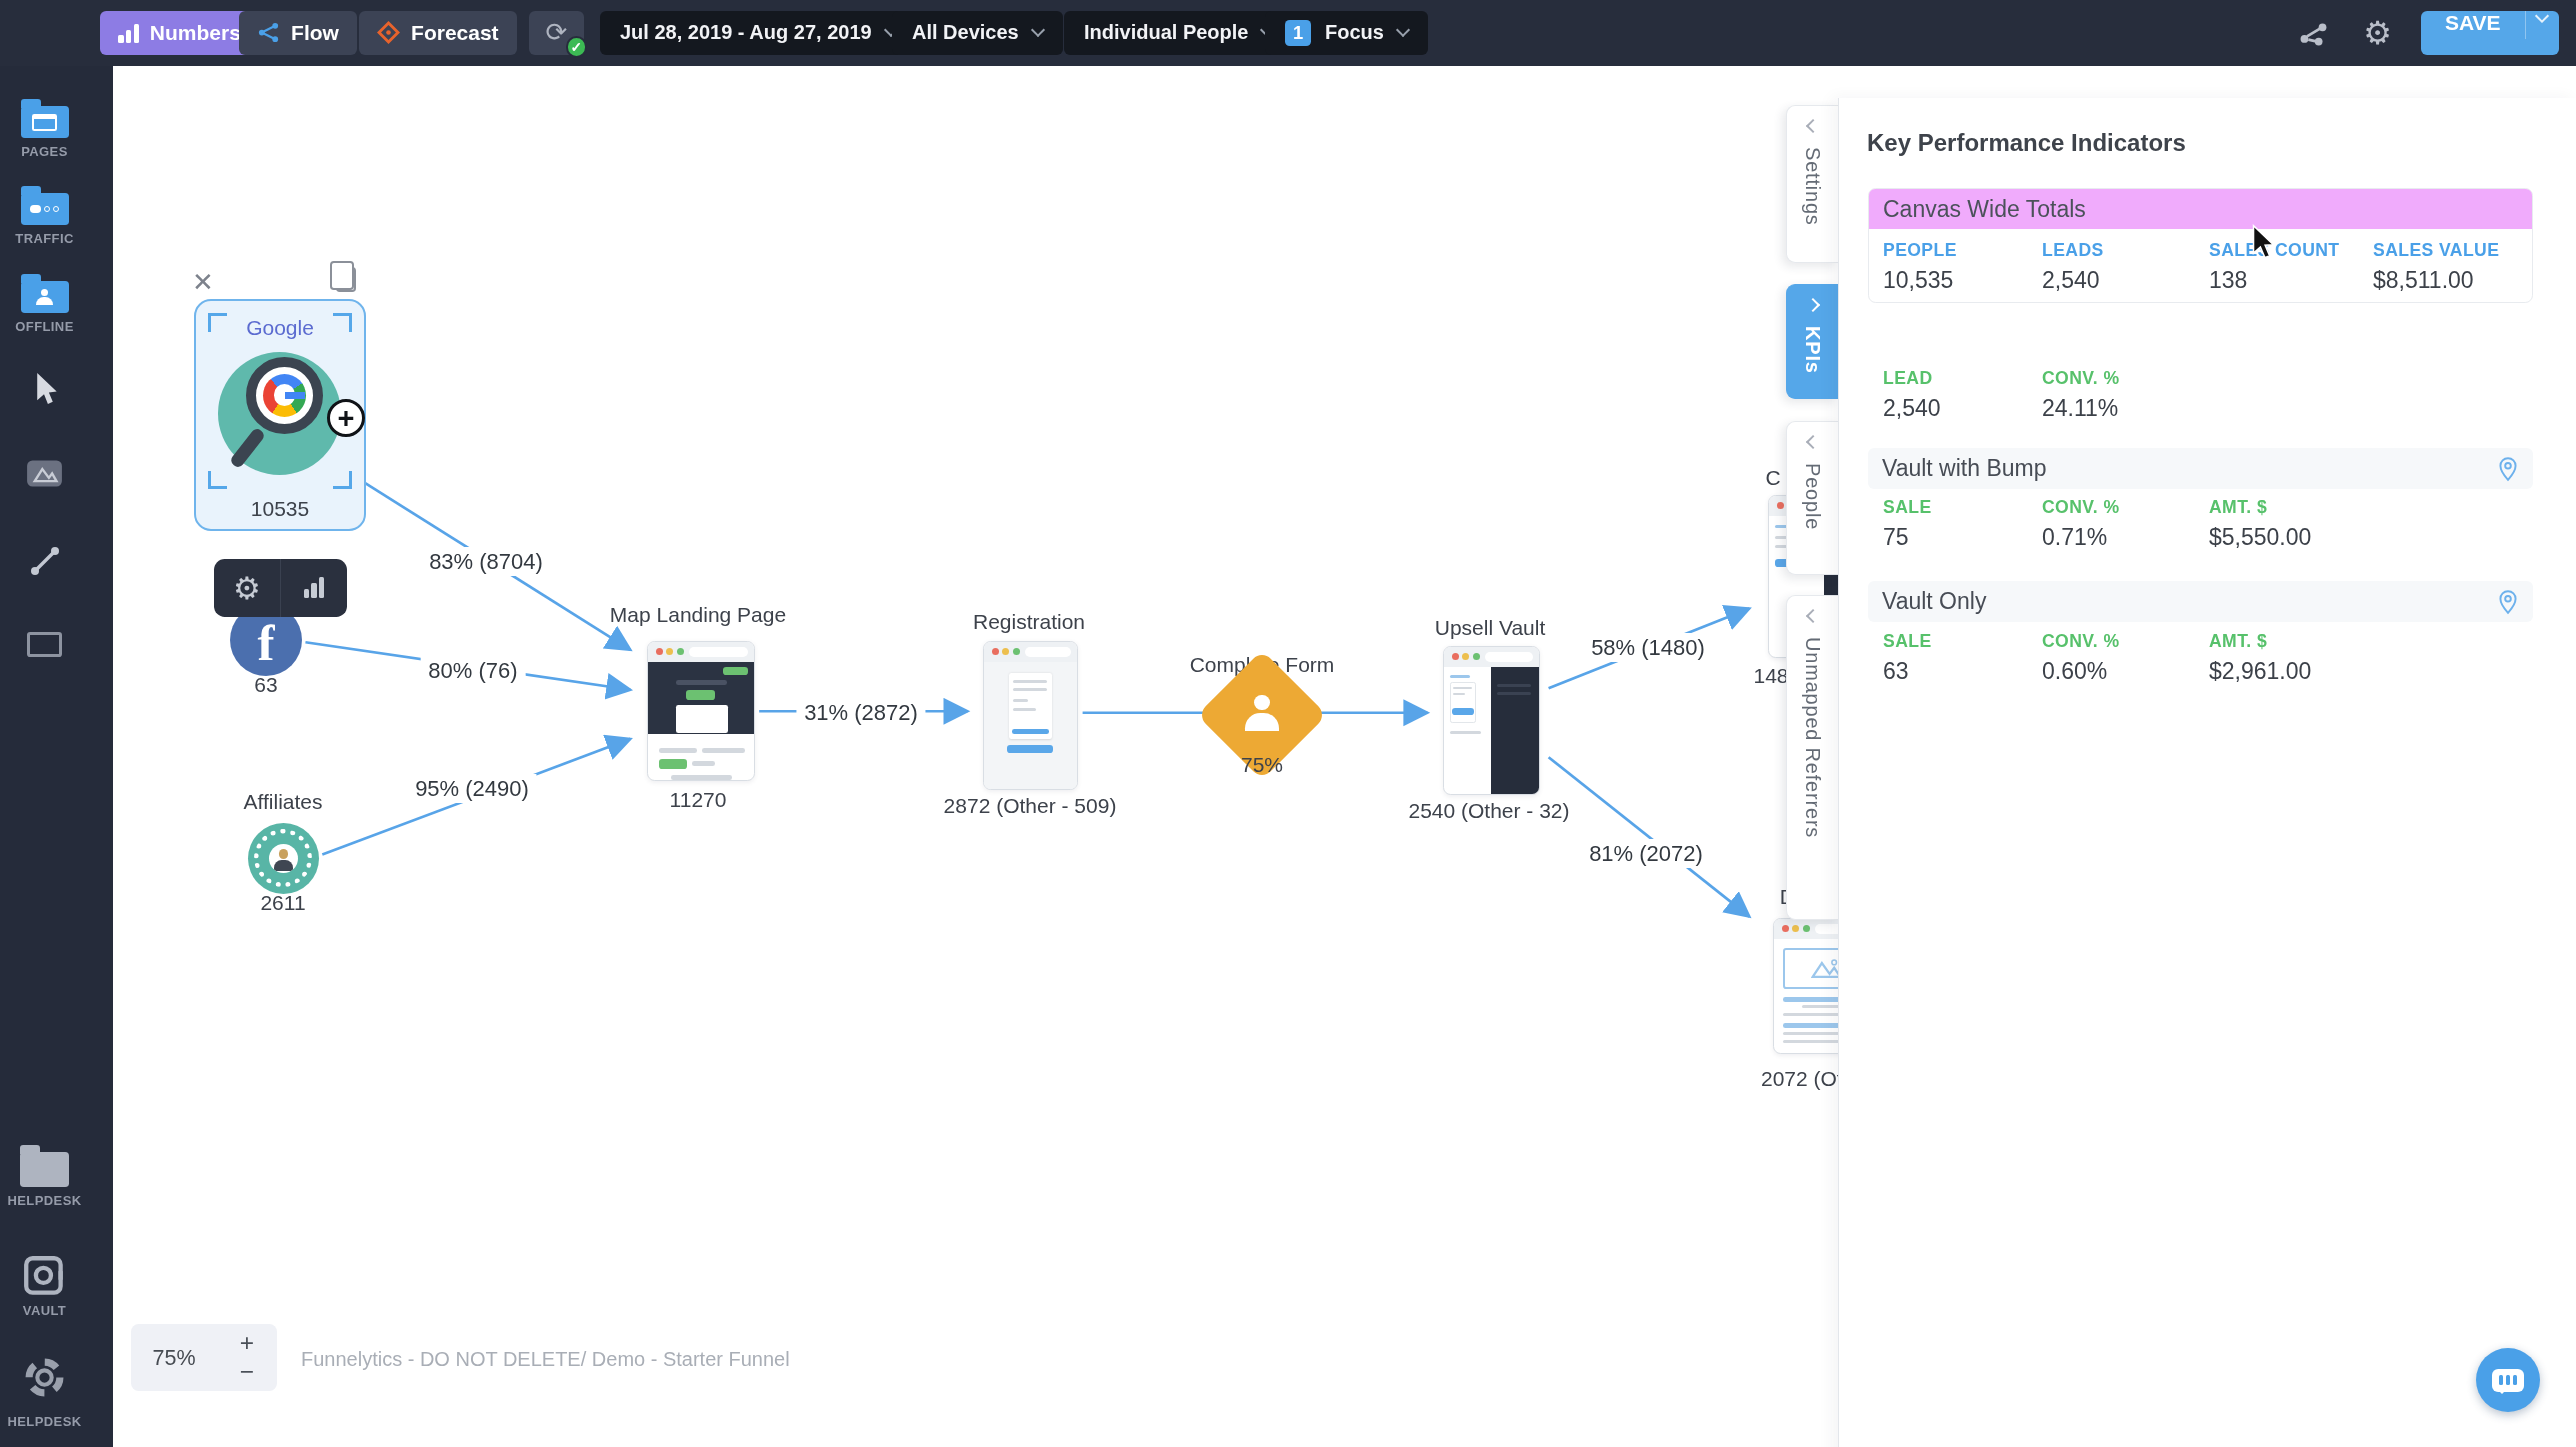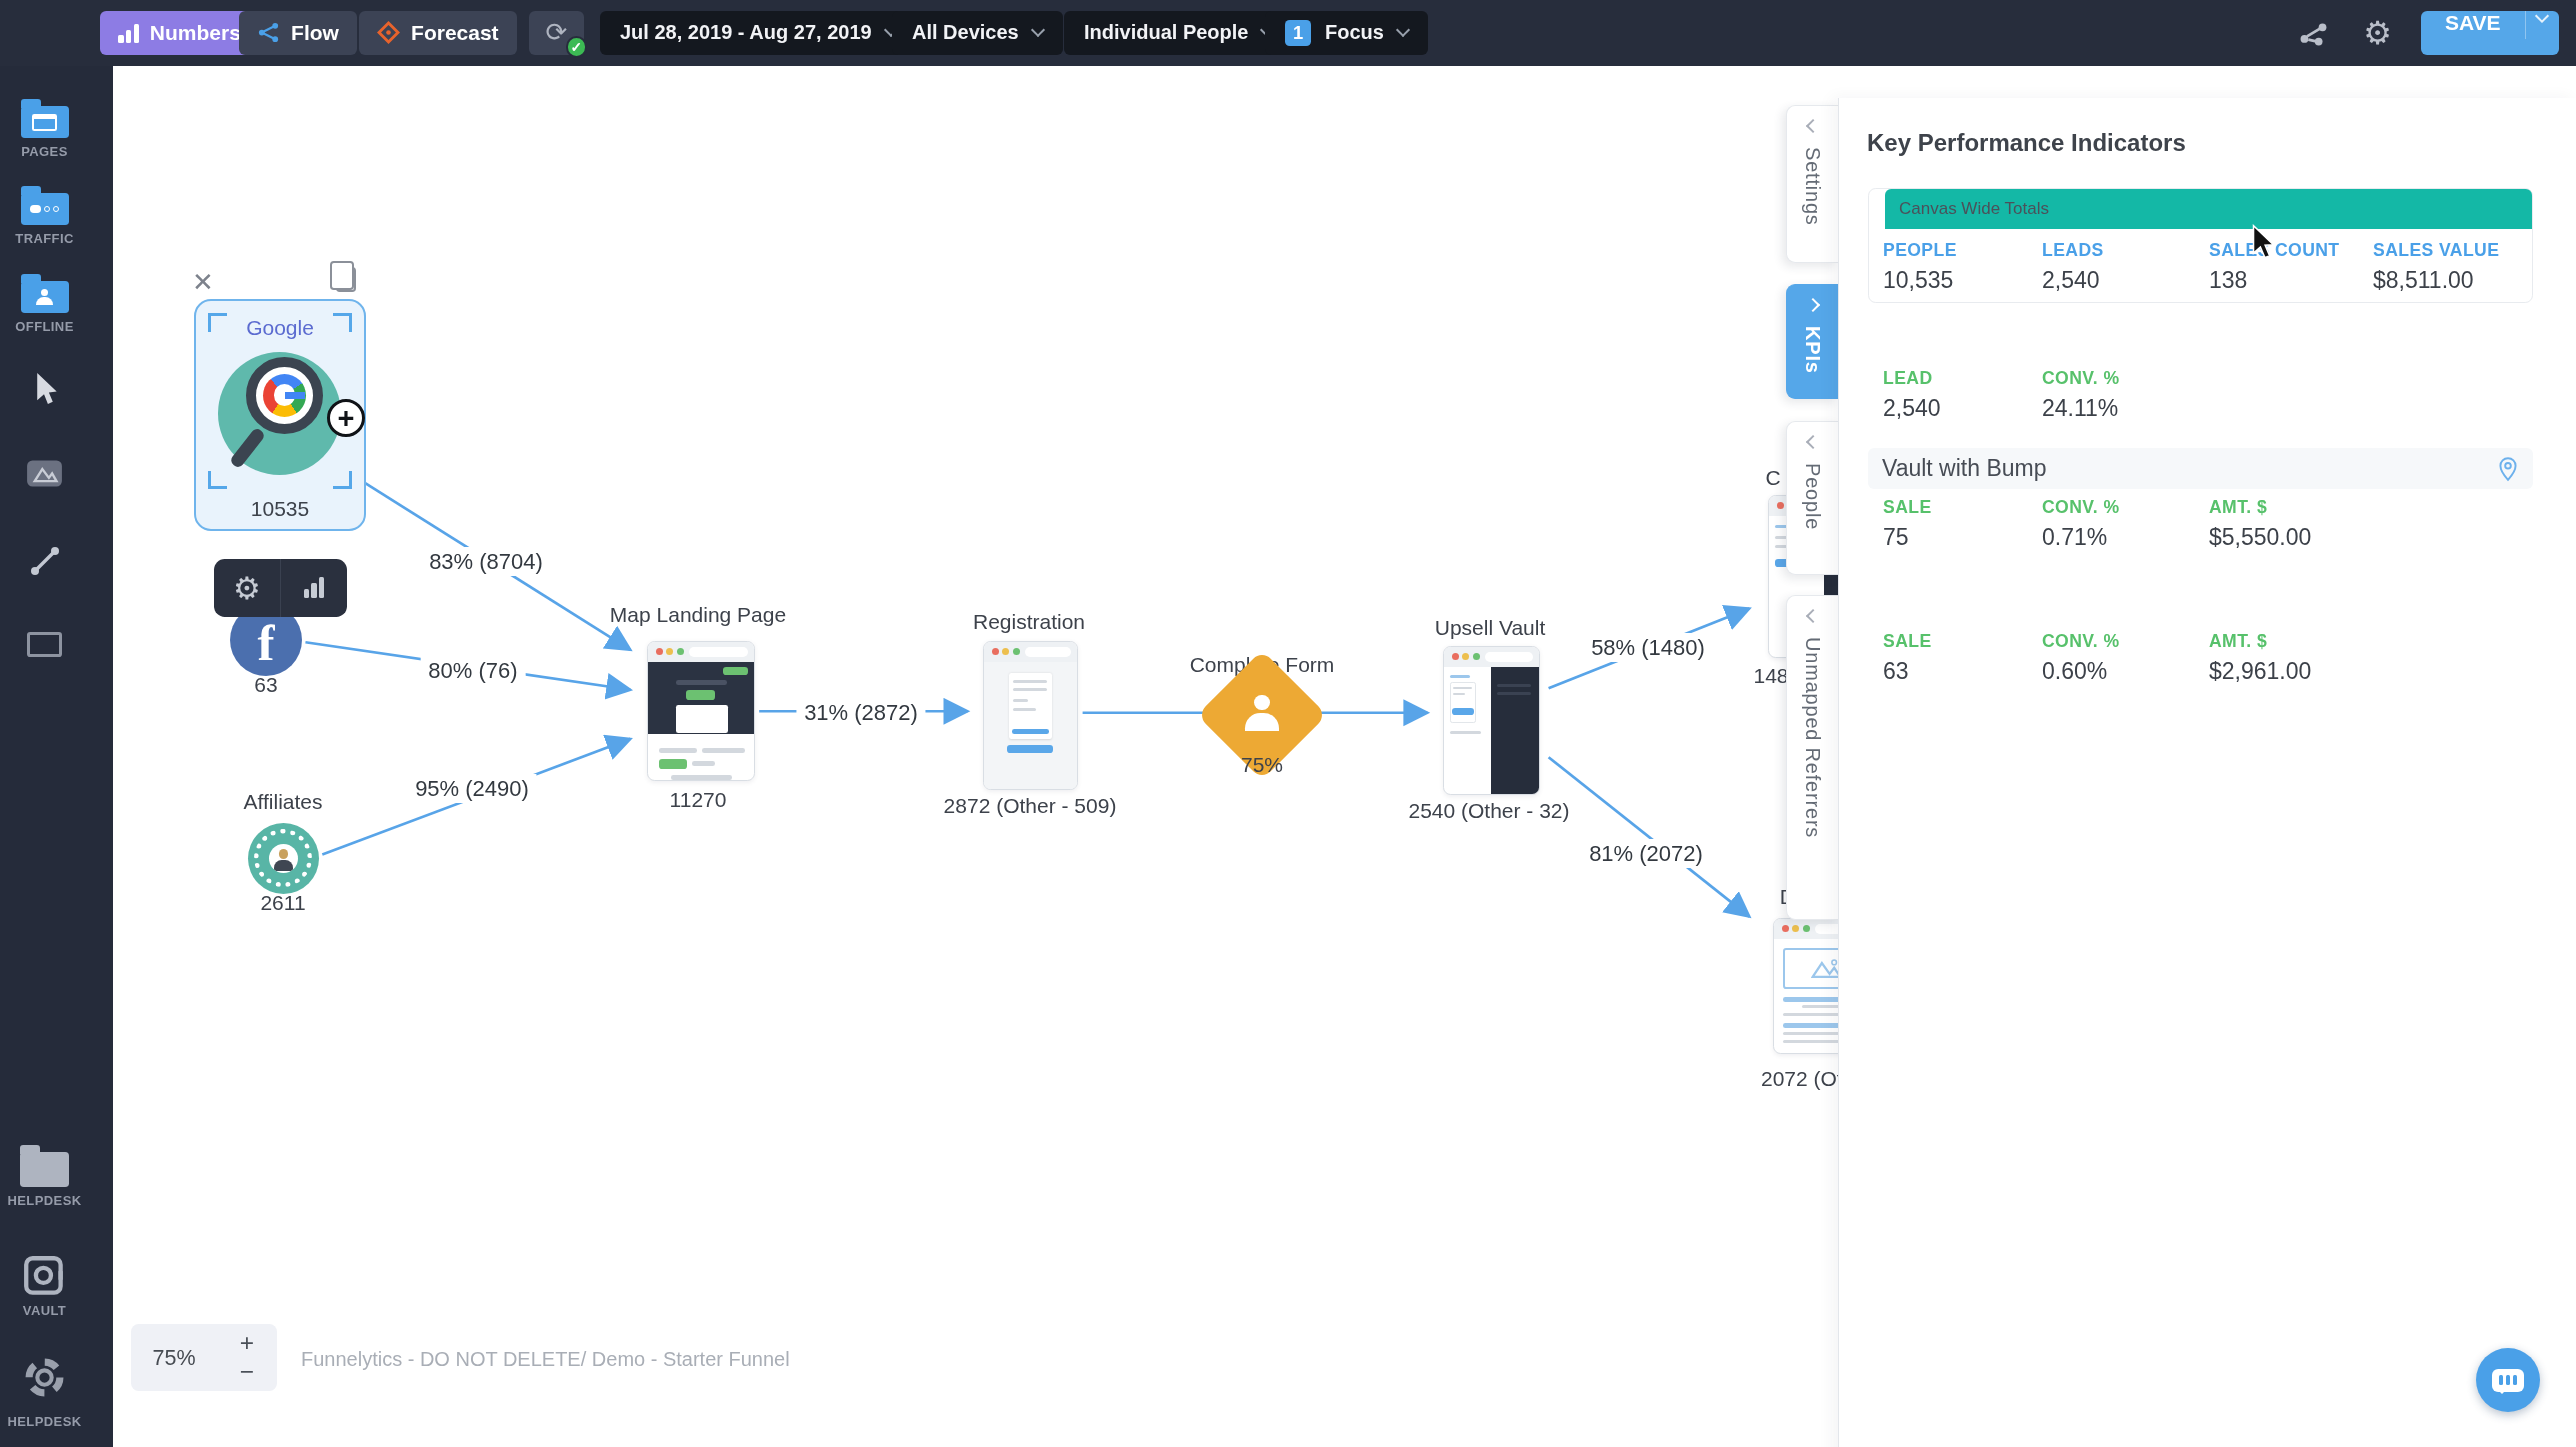--- a/index.html
+++ b/index.html
@@ -143,23 +143,23 @@
   .vchev { width:10px; height:10px; border-left:2.3px solid #a9aeb8; border-bottom:2.3px solid #a9aeb8;
            transform:rotate(45deg); }
   .vchev.right { border-color:#fff; transform:rotate(225deg); }
 
   
   #panel { position:absolute; left:1838px; top:66px; width:738px; height:1382px; background:#fff;
            border-left:1.5px solid #e3e6eb; box-shadow:-6.1px 0 15.3px rgba(30,40,60,.05); z-index:4;margin-top:32px; }
   #panel-title { position:absolute; left:28px; top:31px; font-size:24px; font-weight:600; color:#3e434b; }
   #totals-card { position:absolute; left:29px; top:90px; width:665px; height:115px; border:1.5px solid #e8ebef;
                  border-radius:7.7px; background:#fff; }
-  #totals-head { position:absolute; left:16px; top:0; right:0; height:40px; background:#14b8a6;
+  #totals-head { position:absolute; left:0; top:0; right:0; height:40px; background:#f0abfc;
                  border-radius:6.1px 6.1px 0 0; display:flex; align-items:center; padding-left:14px;
-                 font-size:17px; color:#4b515a; }
+                 font-size:23px; color:#4b515a; }
   .stat { position:absolute; }
   .stat-label { font-size:17.6px; font-weight:700; letter-spacing:0.4px; color:#4aa0e8; }
   .stat-label.green { color:#57c16b; }
   .stat-value { font-size:23px; color:#3c4149; margin-top:6.1px; }
   .sec-head { position:absolute; left:29px; width:665px; height:41px; background:#f6f8fa; border-radius:6.1px;
               display:flex; align-items:center; padding-left:14px; font-size:23px; color:#474c55; }
   .pin { position:absolute; right:12.3px; top:7.7px; }
 
   
   #zoom-widget { position:absolute; left:131px; top:1324px; width:146px; height:67px; background:#eff1f6;
@@ -419,20 +419,27 @@
   </div>
   <div class="stat" style="left:203px; top:399px;">
     <div class="stat-label green">CONV. %</div>
     <div class="stat-value">0.71%</div>
   </div>
   <div class="stat" style="left:370px; top:399px;">
     <div class="stat-label green">AMT. $</div>
     <div class="stat-value">$5,550.00</div>
   </div>
 
+  <div class="sec-head" style="top:483px;">
+    <span>Vault Only</span>
+    <svg class="pin" width="26" height="26" viewBox="0 0 24 24">
+      <path d="M12 2C8.1 2 5 5.1 5 9c0 5.2 7 13 7 13s7-7.8 7-13c0-3.9-3.1-7-7-7z" fill="none" stroke="#6db1ec" stroke-width="1.8"></path>
+      <circle cx="12" cy="9" r="2.6" fill="none" stroke="#6db1ec" stroke-width="1.8"></circle>
+    </svg>
+  </div>
   <div class="stat" style="left:44px; top:533px;">
     <div class="stat-label green">SALE</div>
     <div class="stat-value">63</div>
   </div>
   <div class="stat" style="left:203px; top:533px;">
     <div class="stat-label green">CONV. %</div>
     <div class="stat-value">0.60%</div>
   </div>
   <div class="stat" style="left:370px; top:533px;">
     <div class="stat-label green">AMT. $</div>

